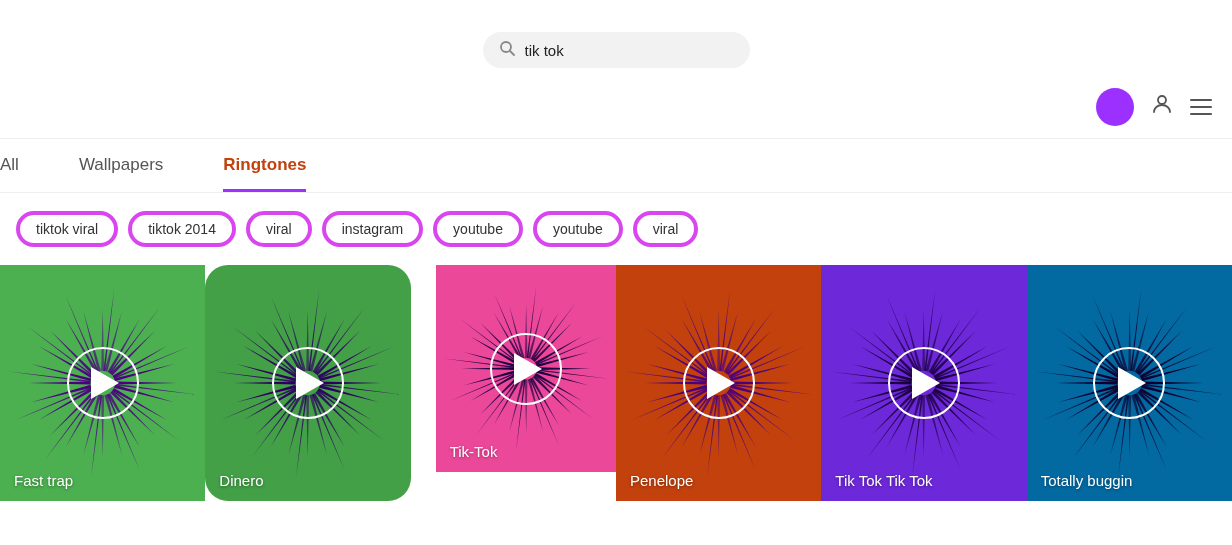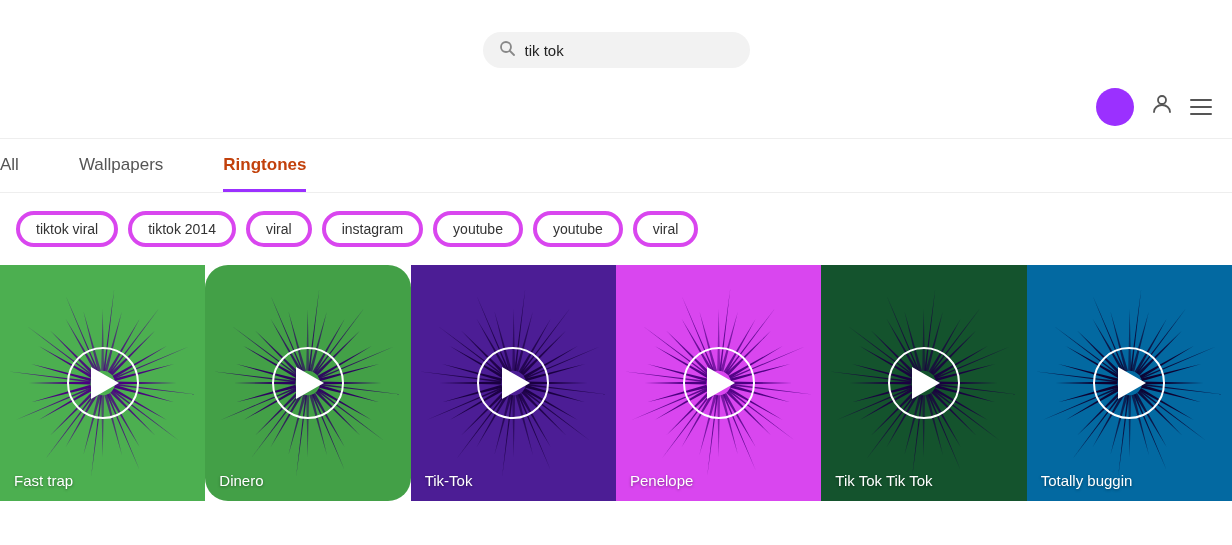--- a/index.html
+++ b/index.html
@@ -329,21 +329,21 @@
         <path d="M89.9359531846549,88.46433157981969 L26.525533075649037,39.63301787001159 L90.94348503732674,87.12729165211391 Z" fill="#2d0060" opacity="0.85"></path>
         <path d="M94.55211400312544,84.30792170973959 L64.05273617898672,10.313553482375525 L96.09318214651411,83.6537770928082 Z" fill="#2d0060" opacity="0.85"></path>
       </svg>
       <div class="card-content">
         <div class="play-btn">
           <div class="play-triangle"></div>
         </div>
       </div>
       <div class="card-title">Dinero</div>
     </div>
-    <div class="card" style="background: #4c1d95;">
+    <div class="card" style="background: #ec4899; margin-left: 25px;">
       <svg viewBox="0 0 200 190" xmlns="http://www.w3.org/2000/svg" style="position:absolute;top:0;left:0;width:100%;height:100%;">
         <path d="M98.53756787913824,83.08944618030414 L100,23 L101.46243212086176,83.08944618030414 Z" fill="#1a0040" opacity="0.55"></path>
         <path d="M101.67007721152079,83.11678317510115 L118.63497124738149,25.45334050718708 L104.49527912099094,83.87379374519855 Z" fill="#1a0040" opacity="0.67"></path>
         <path d="M104.68877354187129,83.95394175857072 L136,32.646170927520416 L107.22178027782458,85.41637387943248 Z" fill="#1a0040" opacity="0.78"></path>
         <path d="M107.3879377039079,85.54387095671933 L150.91168824543144,44.08831175456857 L109.45612904328067,87.6120622960921 Z" fill="#1a0040" opacity="0.87"></path>
         <path d="M109.58362612056752,87.77821972217542 L162.35382907247958,58.99999999999999 L111.04605824142928,90.31122645812871 Z" fill="#1a0040" opacity="0.94"></path>
         <path d="M111.12620625480145,90.50472087900906 L169.54665949281292,76.36502875261851 L111.88321682489884,93.32992278847921 Z" fill="#1a0040" opacity="0.98"></path>
         <path d="M111.91055381969586,93.53756787913824 L172,95 L111.91055381969586,96.46243212086176 Z" fill="#1a0040" opacity="1.00"></path>
         <path d="M111.88321682489885,96.67007721152079 L169.54665949281292,113.6349712473815 L111.12620625480145,99.49527912099094 Z" fill="#1a0040" opacity="0.98"></path>
         <path d="M111.04605824142928,99.68877354187129 L162.35382907247958,131 L109.58362612056752,102.22178027782458 Z" fill="#1a0040" opacity="0.94"></path>
@@ -375,21 +375,21 @@
         <path d="M89.9359531846549,88.46433157981969 L26.525533075649037,39.63301787001159 L90.94348503732674,87.12729165211391 Z" fill="#1a0040" opacity="0.85"></path>
         <path d="M94.55211400312544,84.30792170973959 L64.05273617898672,10.313553482375525 L96.09318214651411,83.6537770928082 Z" fill="#1a0040" opacity="0.85"></path>
       </svg>
       <div class="card-content">
         <div class="play-btn">
           <div class="play-triangle"></div>
         </div>
       </div>
       <div class="card-title">Tik-Tok</div>
     </div>
-    <div class="card" style="background: #d946ef;">
+    <div class="card" style="background: #c2410c;">
       <svg viewBox="0 0 200 190" xmlns="http://www.w3.org/2000/svg" style="position:absolute;top:0;left:0;width:100%;height:100%;">
         <path d="M98.53756787913824,83.08944618030414 L100,23 L101.46243212086176,83.08944618030414 Z" fill="#4a0080" opacity="0.55"></path>
         <path d="M101.67007721152079,83.11678317510115 L118.63497124738149,25.45334050718708 L104.49527912099094,83.87379374519855 Z" fill="#4a0080" opacity="0.67"></path>
         <path d="M104.68877354187129,83.95394175857072 L136,32.646170927520416 L107.22178027782458,85.41637387943248 Z" fill="#4a0080" opacity="0.78"></path>
         <path d="M107.3879377039079,85.54387095671933 L150.91168824543144,44.08831175456857 L109.45612904328067,87.6120622960921 Z" fill="#4a0080" opacity="0.87"></path>
         <path d="M109.58362612056752,87.77821972217542 L162.35382907247958,58.99999999999999 L111.04605824142928,90.31122645812871 Z" fill="#4a0080" opacity="0.94"></path>
         <path d="M111.12620625480145,90.50472087900906 L169.54665949281292,76.36502875261851 L111.88321682489884,93.32992278847921 Z" fill="#4a0080" opacity="0.98"></path>
         <path d="M111.91055381969586,93.53756787913824 L172,95 L111.91055381969586,96.46243212086176 Z" fill="#4a0080" opacity="1.00"></path>
         <path d="M111.88321682489885,96.67007721152079 L169.54665949281292,113.6349712473815 L111.12620625480145,99.49527912099094 Z" fill="#4a0080" opacity="0.98"></path>
         <path d="M111.04605824142928,99.68877354187129 L162.35382907247958,131 L109.58362612056752,102.22178027782458 Z" fill="#4a0080" opacity="0.94"></path>
@@ -421,21 +421,21 @@
         <path d="M89.9359531846549,88.46433157981969 L26.525533075649037,39.63301787001159 L90.94348503732674,87.12729165211391 Z" fill="#4a0080" opacity="0.85"></path>
         <path d="M94.55211400312544,84.30792170973959 L64.05273617898672,10.313553482375525 L96.09318214651411,83.6537770928082 Z" fill="#4a0080" opacity="0.85"></path>
       </svg>
       <div class="card-content">
         <div class="play-btn">
           <div class="play-triangle"></div>
         </div>
       </div>
       <div class="card-title">Penelope</div>
     </div>
-    <div class="card" style="background: #14532d;">
+    <div class="card" style="background: #6d28d9;">
       <svg viewBox="0 0 200 190" xmlns="http://www.w3.org/2000/svg" style="position:absolute;top:0;left:0;width:100%;height:100%;">
         <path d="M98.53756787913824,83.08944618030414 L100,23 L101.46243212086176,83.08944618030414 Z" fill="#1a0040" opacity="0.55"></path>
         <path d="M101.67007721152079,83.11678317510115 L118.63497124738149,25.45334050718708 L104.49527912099094,83.87379374519855 Z" fill="#1a0040" opacity="0.67"></path>
         <path d="M104.68877354187129,83.95394175857072 L136,32.646170927520416 L107.22178027782458,85.41637387943248 Z" fill="#1a0040" opacity="0.78"></path>
         <path d="M107.3879377039079,85.54387095671933 L150.91168824543144,44.08831175456857 L109.45612904328067,87.6120622960921 Z" fill="#1a0040" opacity="0.87"></path>
         <path d="M109.58362612056752,87.77821972217542 L162.35382907247958,58.99999999999999 L111.04605824142928,90.31122645812871 Z" fill="#1a0040" opacity="0.94"></path>
         <path d="M111.12620625480145,90.50472087900906 L169.54665949281292,76.36502875261851 L111.88321682489884,93.32992278847921 Z" fill="#1a0040" opacity="0.98"></path>
         <path d="M111.91055381969586,93.53756787913824 L172,95 L111.91055381969586,96.46243212086176 Z" fill="#1a0040" opacity="1.00"></path>
         <path d="M111.88321682489885,96.67007721152079 L169.54665949281292,113.6349712473815 L111.12620625480145,99.49527912099094 Z" fill="#1a0040" opacity="0.98"></path>
         <path d="M111.04605824142928,99.68877354187129 L162.35382907247958,131 L109.58362612056752,102.22178027782458 Z" fill="#1a0040" opacity="0.94"></path>

